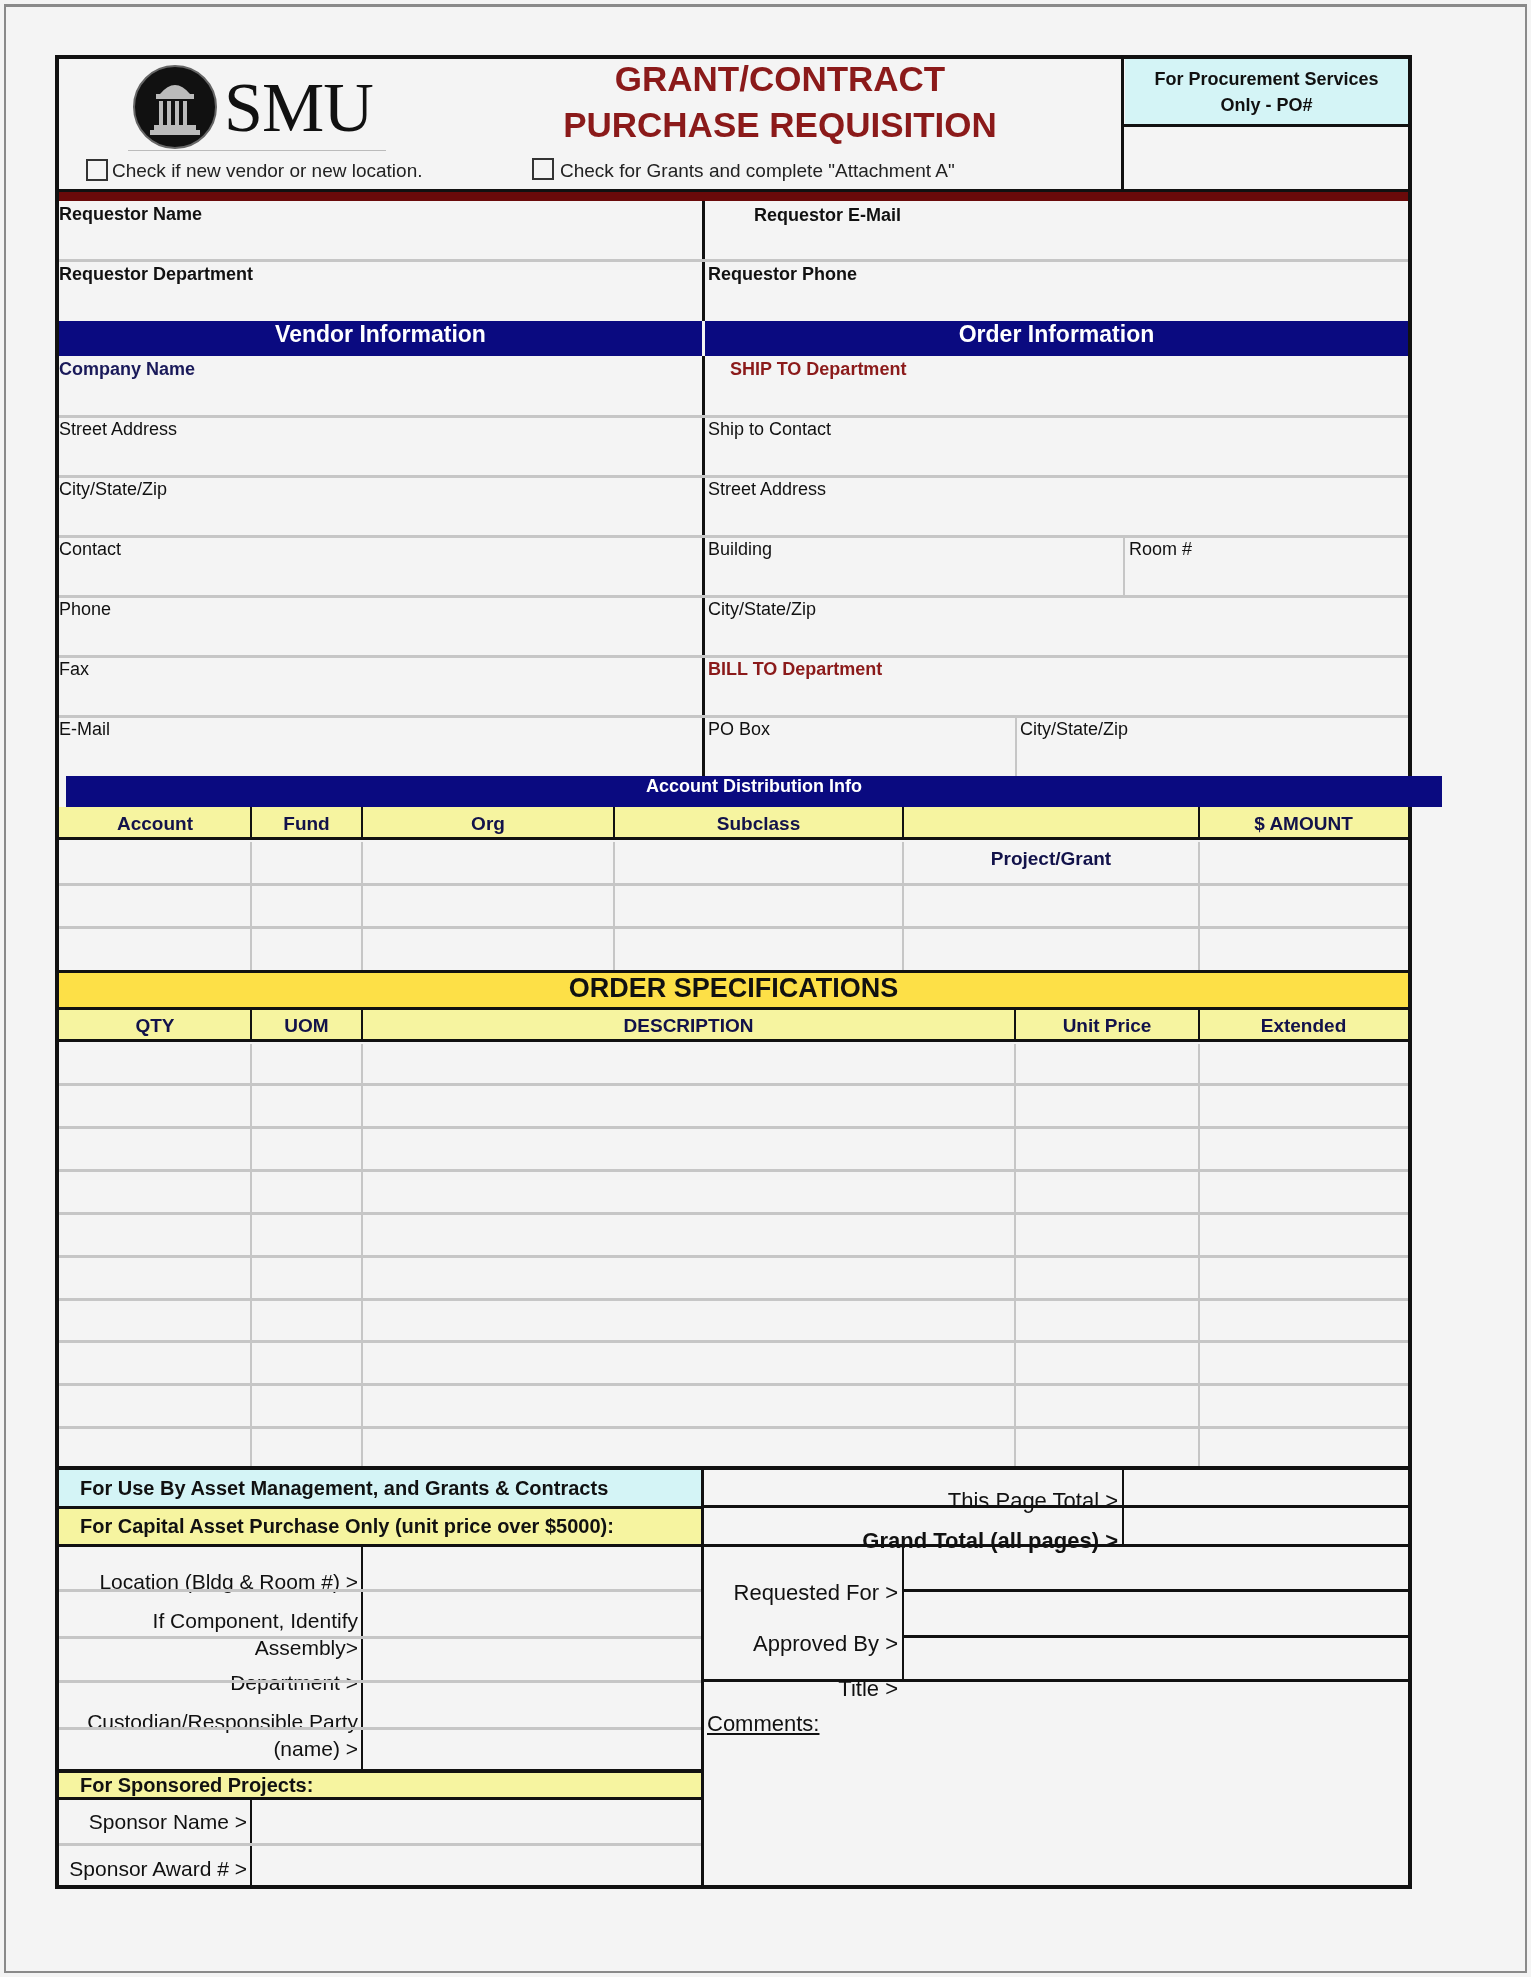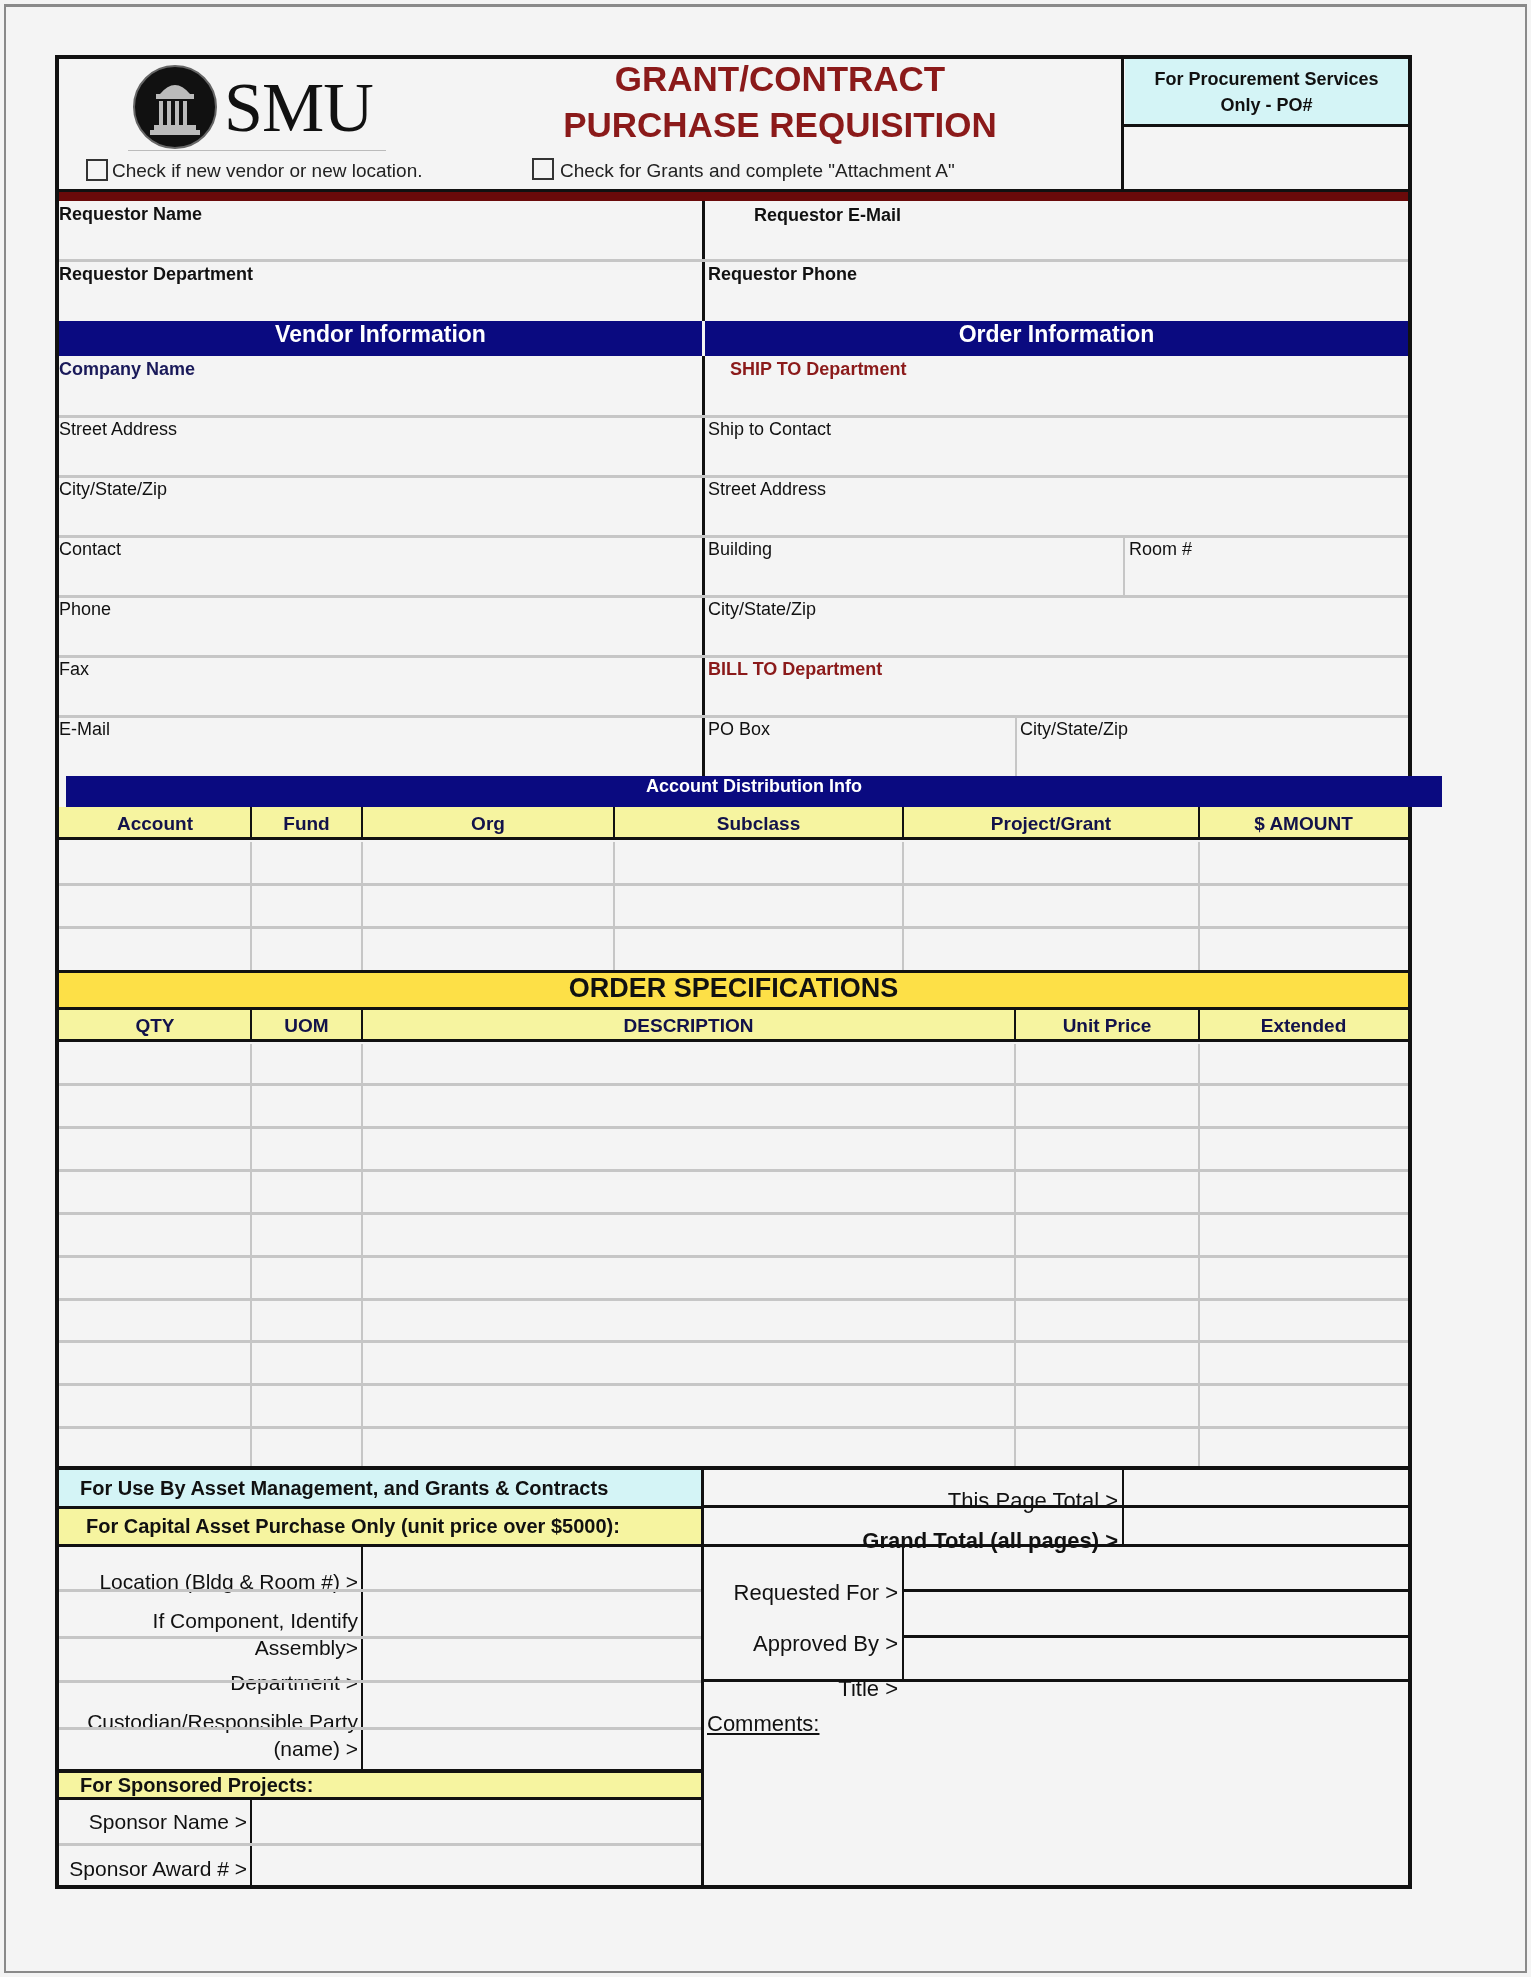--- a/index.html
+++ b/index.html
@@ -132,21 +132,21 @@
 <div class="vline" style="left:1015px;top:715px;height:61px;"></div>
 
 <div class="band navy" style="left:66px;top:776px;width:1376px;height:31px;font-size:18px;">
   <span>Account Distribution Info</span>
 </div>
 <div class="abs yellow" style="left:59px;top:807px;width:1349px;height:33px;border-bottom:3px solid #111;"></div>
 <div class="colhdr" style="left:59px;top:807px;width:192px;height:33px;">Account</div>
 <div class="colhdr" style="left:251px;top:807px;width:111px;height:33px;">Fund</div>
 <div class="colhdr" style="left:362px;top:807px;width:252px;height:33px;">Org</div>
 <div class="colhdr" style="left:614px;top:807px;width:289px;height:33px;">Subclass</div>
-<div class="colhdr" style="left:903px;top:807px;width:296px;height:33px;">Project/Grant</div>
+<div class="colhdr" style="left:903px;top:842px;width:296px;height:33px;">Project/Grant</div>
 <div class="colhdr" style="left:1199px;top:807px;width:209px;height:33px;">$ AMOUNT</div>
 <div class="vline dark" style="left:250px;top:807px;height:33px;width:2px;"></div>
 <div class="vline dark" style="left:361px;top:807px;height:33px;width:2px;"></div>
 <div class="vline dark" style="left:613px;top:807px;height:33px;width:2px;"></div>
 <div class="vline dark" style="left:902px;top:807px;height:33px;width:2px;"></div>
 <div class="vline dark" style="left:1198px;top:807px;height:33px;width:2px;"></div>
 
 <div class="vline" style="left:250px;top:842px;height:128px;"></div>
 <div class="vline" style="left:361px;top:842px;height:128px;"></div>
 <div class="vline" style="left:613px;top:842px;height:128px;"></div>
@@ -199,21 +199,21 @@
 <div class="abs" style="left:59px;top:1386px;width:1349px;height:40px;"></div>
 <div class="abs" style="left:59px;top:1429px;width:1349px;height:39px;"></div>
 
 <div class="hline dark" style="left:59px;top:1466px;width:1349px;height:4px;"></div>
 <div class="vline dark" style="left:701px;top:1470px;height:419px;"></div>
 
 <div class="abs cyan" style="left:59px;top:1470px;width:642px;height:36px;display:flex;align-items:center;padding-left:21px;font-weight:bold;font-size:20px;">
   <span>For Use By Asset Management, and Grants &amp; Contracts</span>
 </div>
 <div class="hline dark" style="left:59px;top:1506px;width:642px;height:3px;"></div>
-<div class="abs yellow" style="left:59px;top:1509px;width:642px;height:35px;display:flex;align-items:center;padding-left:27px;font-weight:bold;font-size:20px;color:#111;">
+<div class="abs yellow" style="left:59px;top:1509px;width:642px;height:35px;display:flex;align-items:center;padding-left:21px;font-weight:bold;font-size:20px;color:#111;">
   <span>For Capital Asset Purchase Only (unit price over $5000):</span>
 </div>
 <div class="hline dark" style="left:59px;top:1544px;width:642px;height:3px;"></div>
 
 <div class="vline dark" style="left:361px;top:1547px;height:222px;width:2px;"></div>
 <div class="rlbl" style="left:59px;top:1570px;width:299px;font-size:21px;">Location (Bldg &amp; Room #) &gt;</div>
 <div class="rlbl" style="left:59px;top:1609px;width:299px;font-size:21px;">If Component, Identify</div>
 <div class="rlbl" style="left:59px;top:1636px;width:299px;font-size:21px;">Assembly&gt;</div>
 <div class="rlbl" style="left:59px;top:1671px;width:299px;font-size:21px;">Department &gt;</div>
 <div class="rlbl" style="left:59px;top:1710px;width:299px;font-size:21px;">Custodian/Responsible Party</div>

